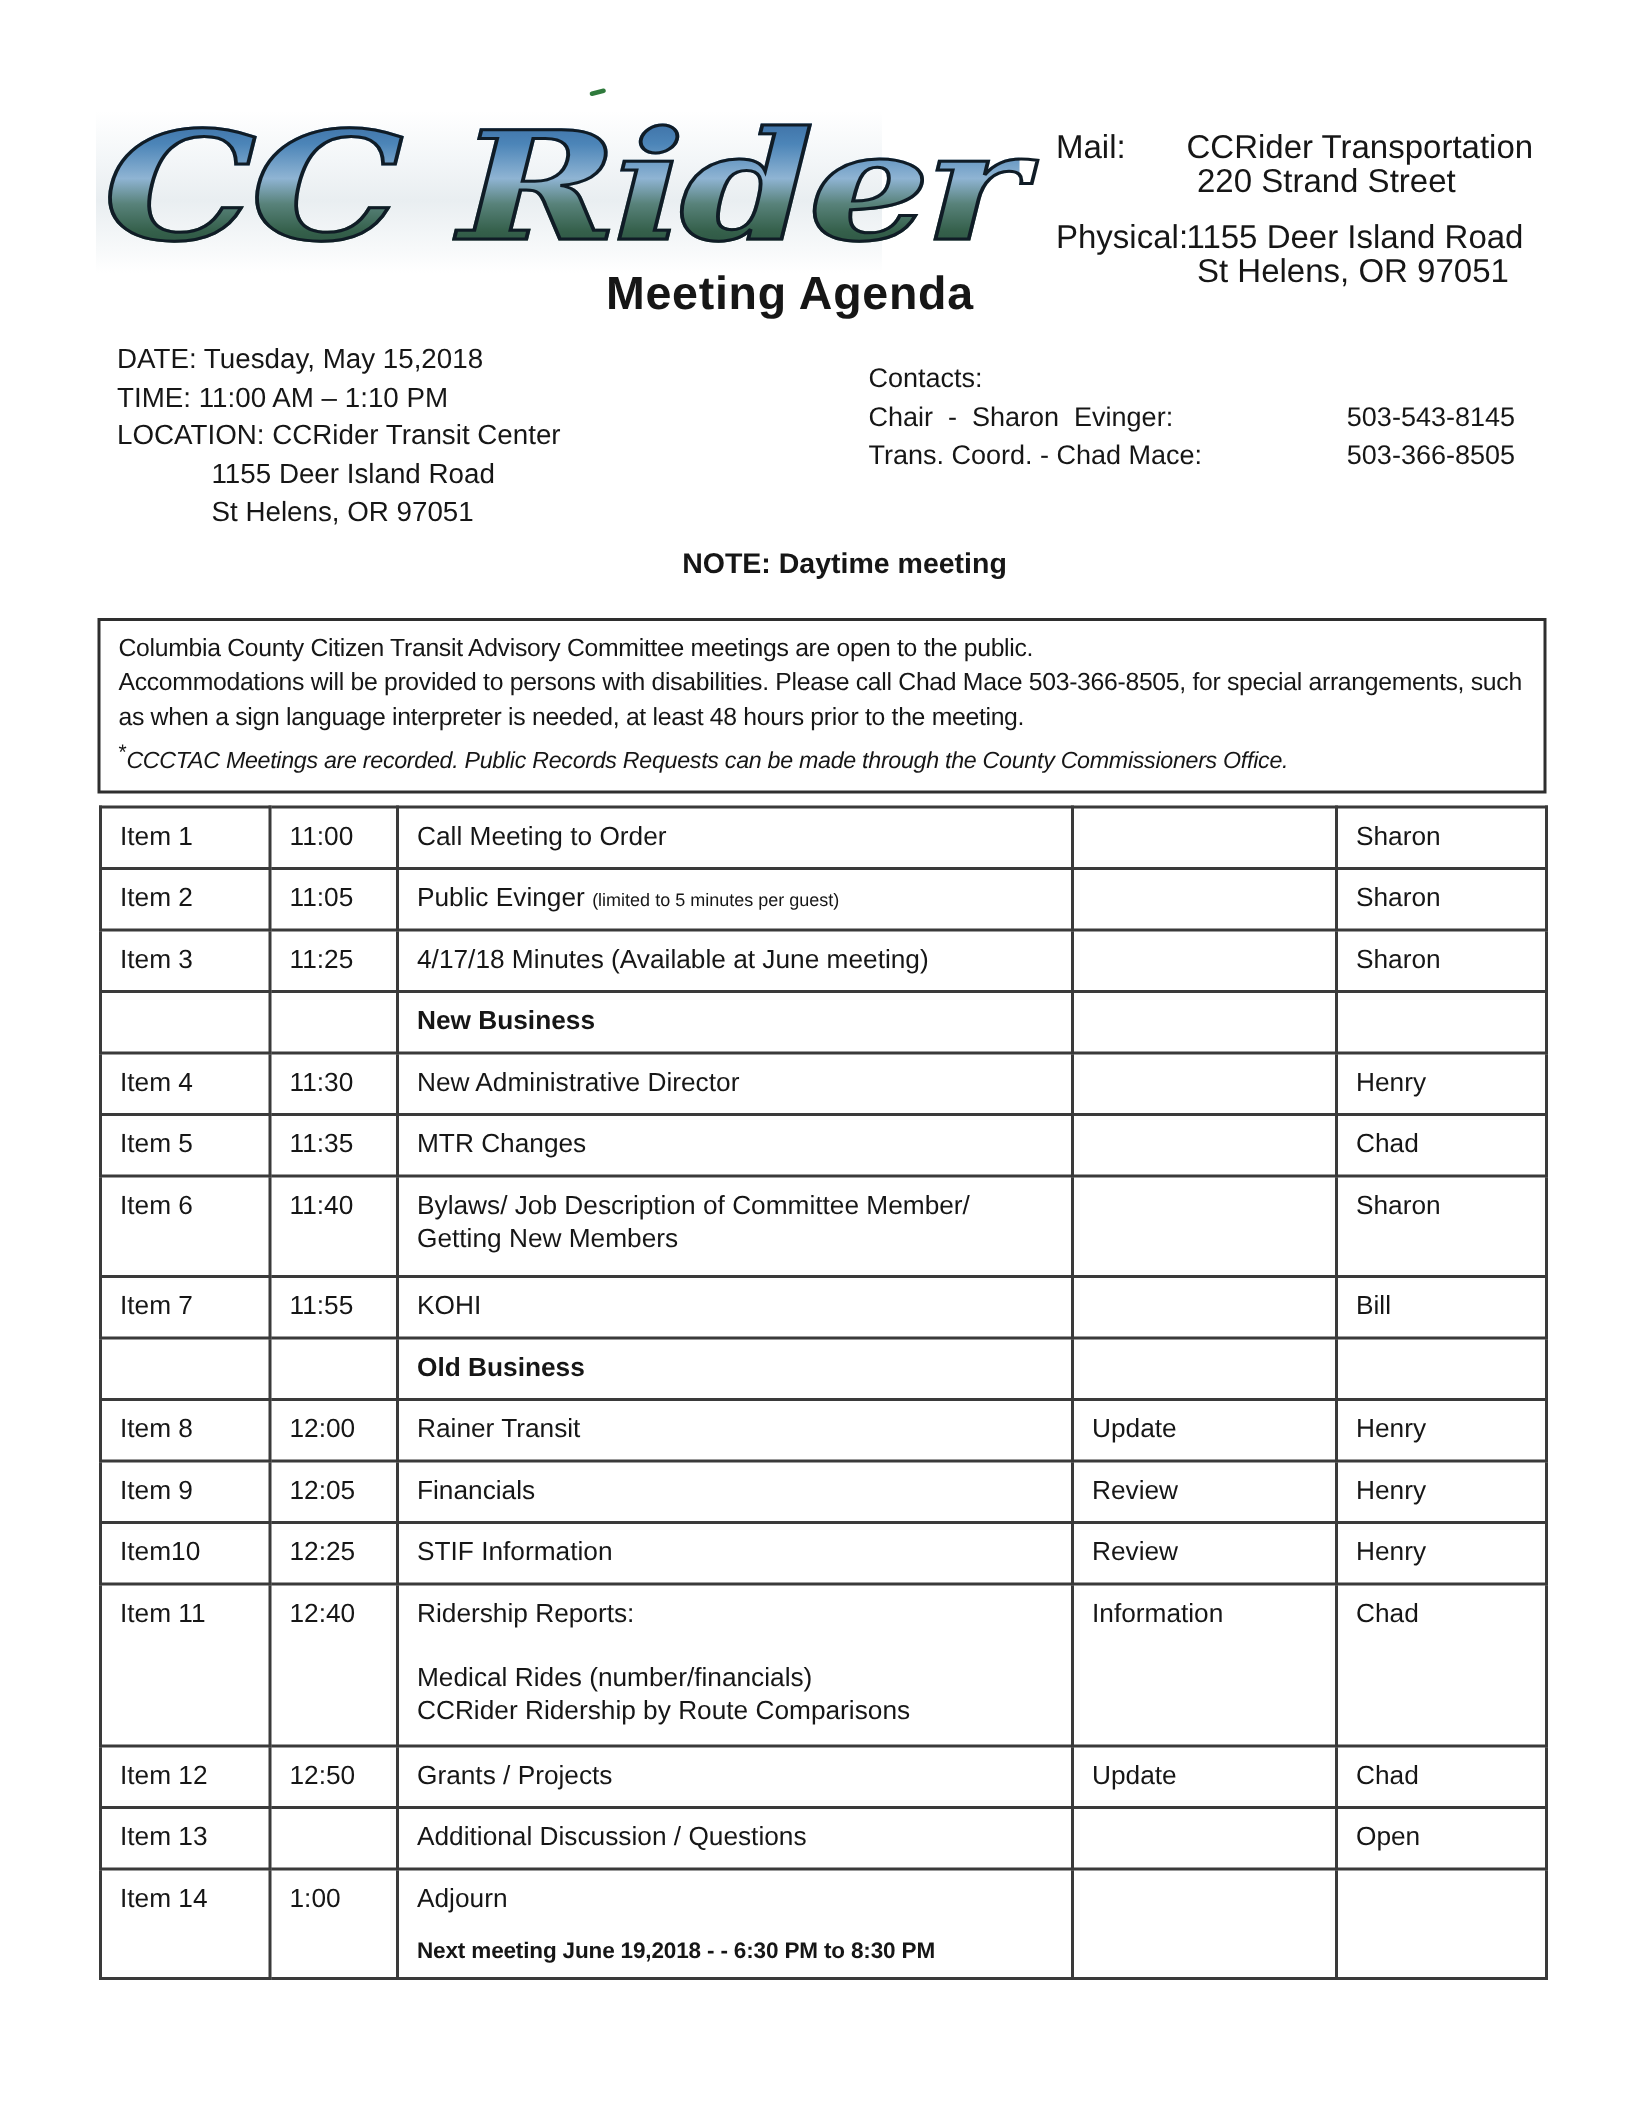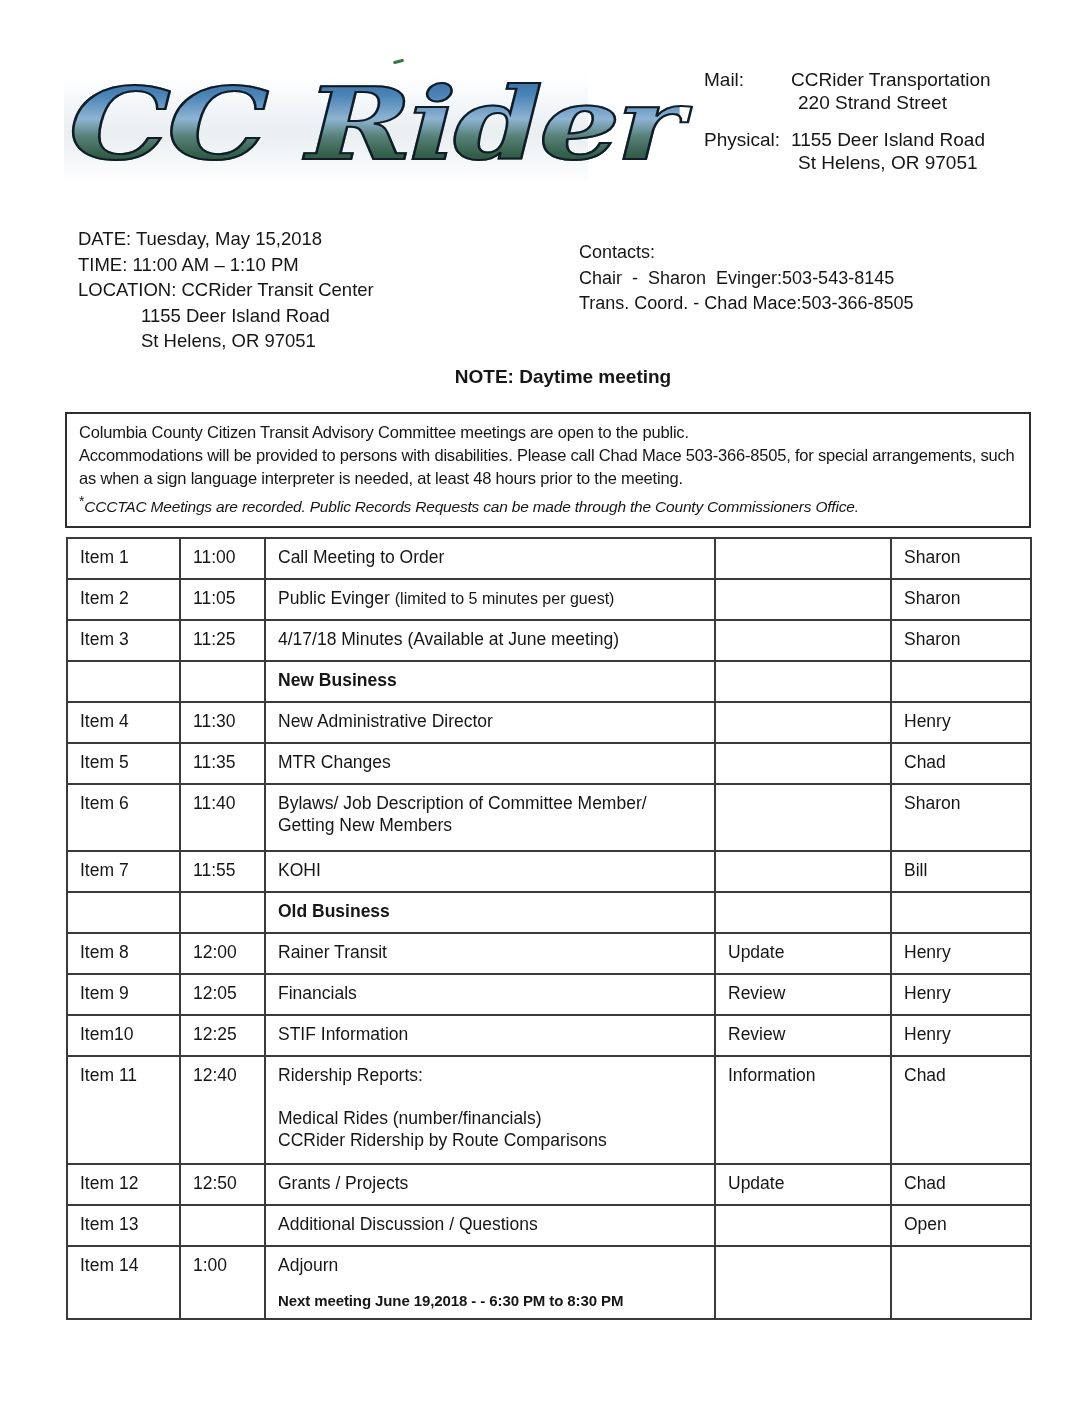--- a/index.html
+++ b/index.html
@@ -18,50 +18,50 @@
     font-family:"DejaVu Serif",serif;font-style:italic;font-weight:700;
     font-size:100px;line-height:1;letter-spacing:-3px;white-space:nowrap;
     background:linear-gradient(180deg,#38699f 0%,#4c85b8 22%,#8fb4d3 45%,#58827a 62%,#35604b 80%,#274b3a 100%);
     -webkit-background-clip:text;background-clip:text;color:transparent;
     -webkit-text-stroke:2px #101c26;
     transform:scaleX(1.28);transform-origin:left center;
     padding-left:4px;
   }
   .title{position:absolute;left:404px;top:178px;font-size:31px;font-weight:700;letter-spacing:.5px;}
   
-  .addr{position:absolute;left:704px;top:68px;font-size:19px;line-height:23px;}
+  .addr{position:absolute;left:704px;top:86px;font-size:22px;line-height:23px;}
   .addr-row{display:flex;}
   .addr-row.physical{margin-top:14px;}
   .addr-label{width:87px;flex:none;}
   .indent1{padding-left:7px;}
   
   .minfo{position:absolute;left:78px;top:226px;font-size:18.5px;line-height:25.5px;}
   .maddr{padding-left:63px;}
   
   .contacts{position:absolute;left:579px;top:240px;width:431px;font-size:18px;line-height:25.5px;}
-  .crow{display:flex;}
+  .crow{display:flex;justify-content:space-between;}
   .cname{white-space:pre;}
   
   .note{position:absolute;left:0;top:366px;width:1056px;text-align:center;font-size:19px;font-weight:700;margin-left:35px;}
   
   .nbox{position:absolute;left:65px;top:412px;width:966px;box-sizing:border-box;
     border:2px solid #2e2e2e;padding:7px 12px 8px;font-size:16.5px;line-height:23px;letter-spacing:-0.2px;}
   .rec{font-size:15.5px;}
   .rec .ast{vertical-align:super;font-size:14px;font-style:normal;}
   .rec .itl{font-style:italic;}
   
   table.agenda{position:absolute;left:66px;top:537px;width:964px;border-collapse:collapse;table-layout:fixed;}
   table.agenda td{border:2px solid #3a3a3a;vertical-align:top;
     padding:7px 8px 6px 12px;font-size:17.5px;line-height:22px;overflow:hidden;}
   tr.rh-s{height:41px;}
   tr.rh-m{height:67px;padding-left:24px;}
   tr.rh-l{height:108px;}
   tr.rh-n{height:59px;}
   .sect{font-weight:700;}
-  .small{font-size:16px;}
+  .small{font-size:12px;}
   .gap2{margin-top:21px;}
   .nextm{font-weight:700;font-size:15px;margin-top:14px;letter-spacing:-0.1px;}
 </style>
 </head>
 <body>
 
 <div class="page">
 
   <div class="artifact"></div>
 
@@ -79,20 +79,21 @@
     </div>
     <div class="addr-row physical">
       <span class="addr-label">Physical:</span>
       <span class="addr-val">
         <div>1155 Deer Island Road</div>
         <div class="indent1">St Helens, OR 97051</div>
       </span>
     </div>
   </div>
 
+  <div class="title">Meeting Agenda</div>
 
   <div class="minfo">
     <div>DATE: Tuesday, May 15,2018</div>
     <div>TIME: 11:00 AM – 1:10 PM</div>
     <div>LOCATION: CCRider Transit Center</div>
     <div class="maddr">1155 Deer Island Road</div>
     <div class="maddr">St Helens, OR 97051</div>
   </div>
 
   <div class="contacts">

